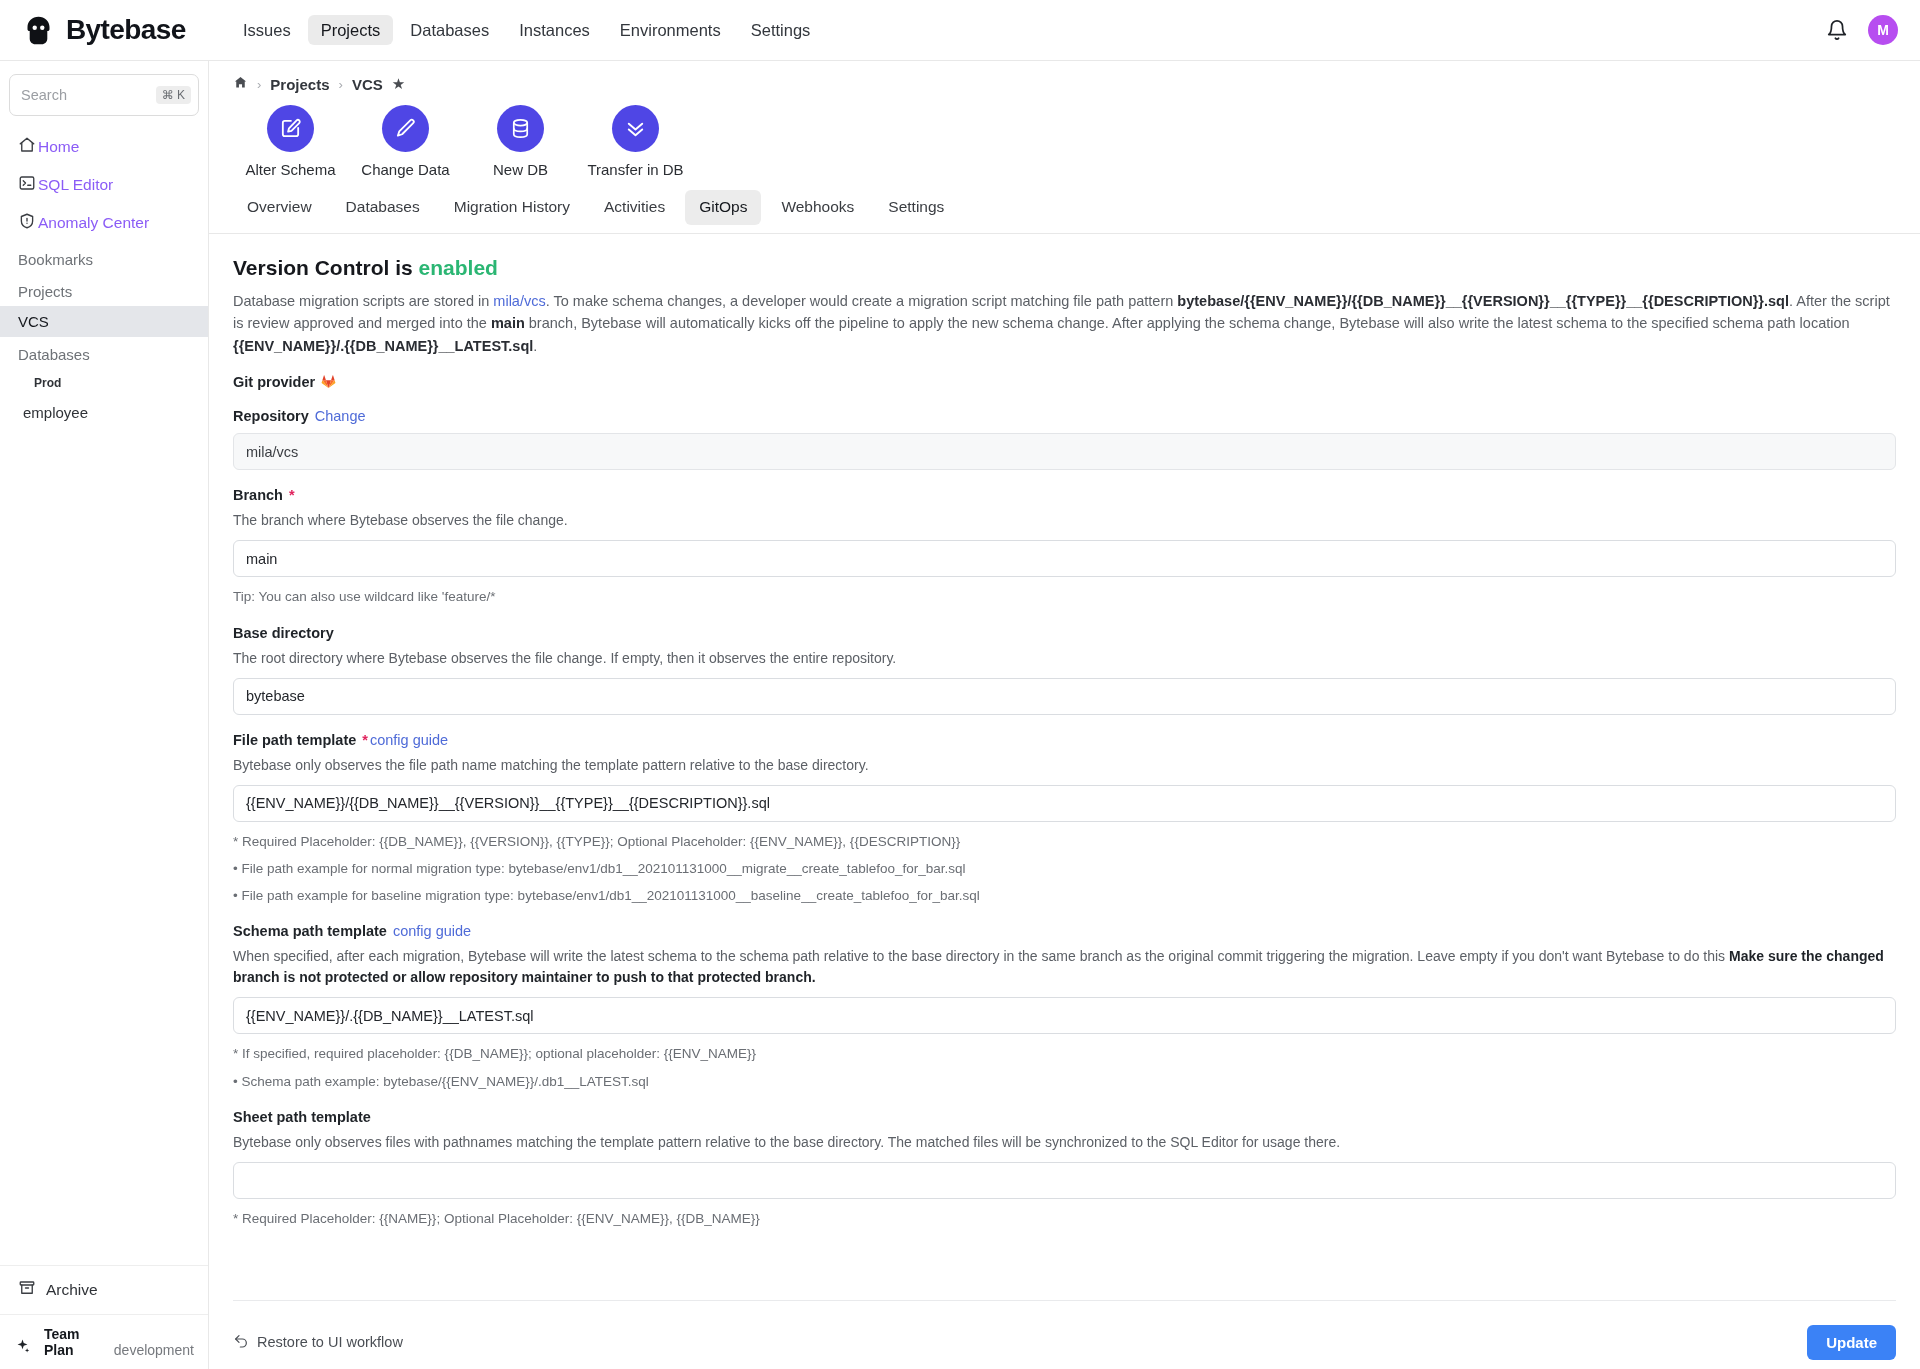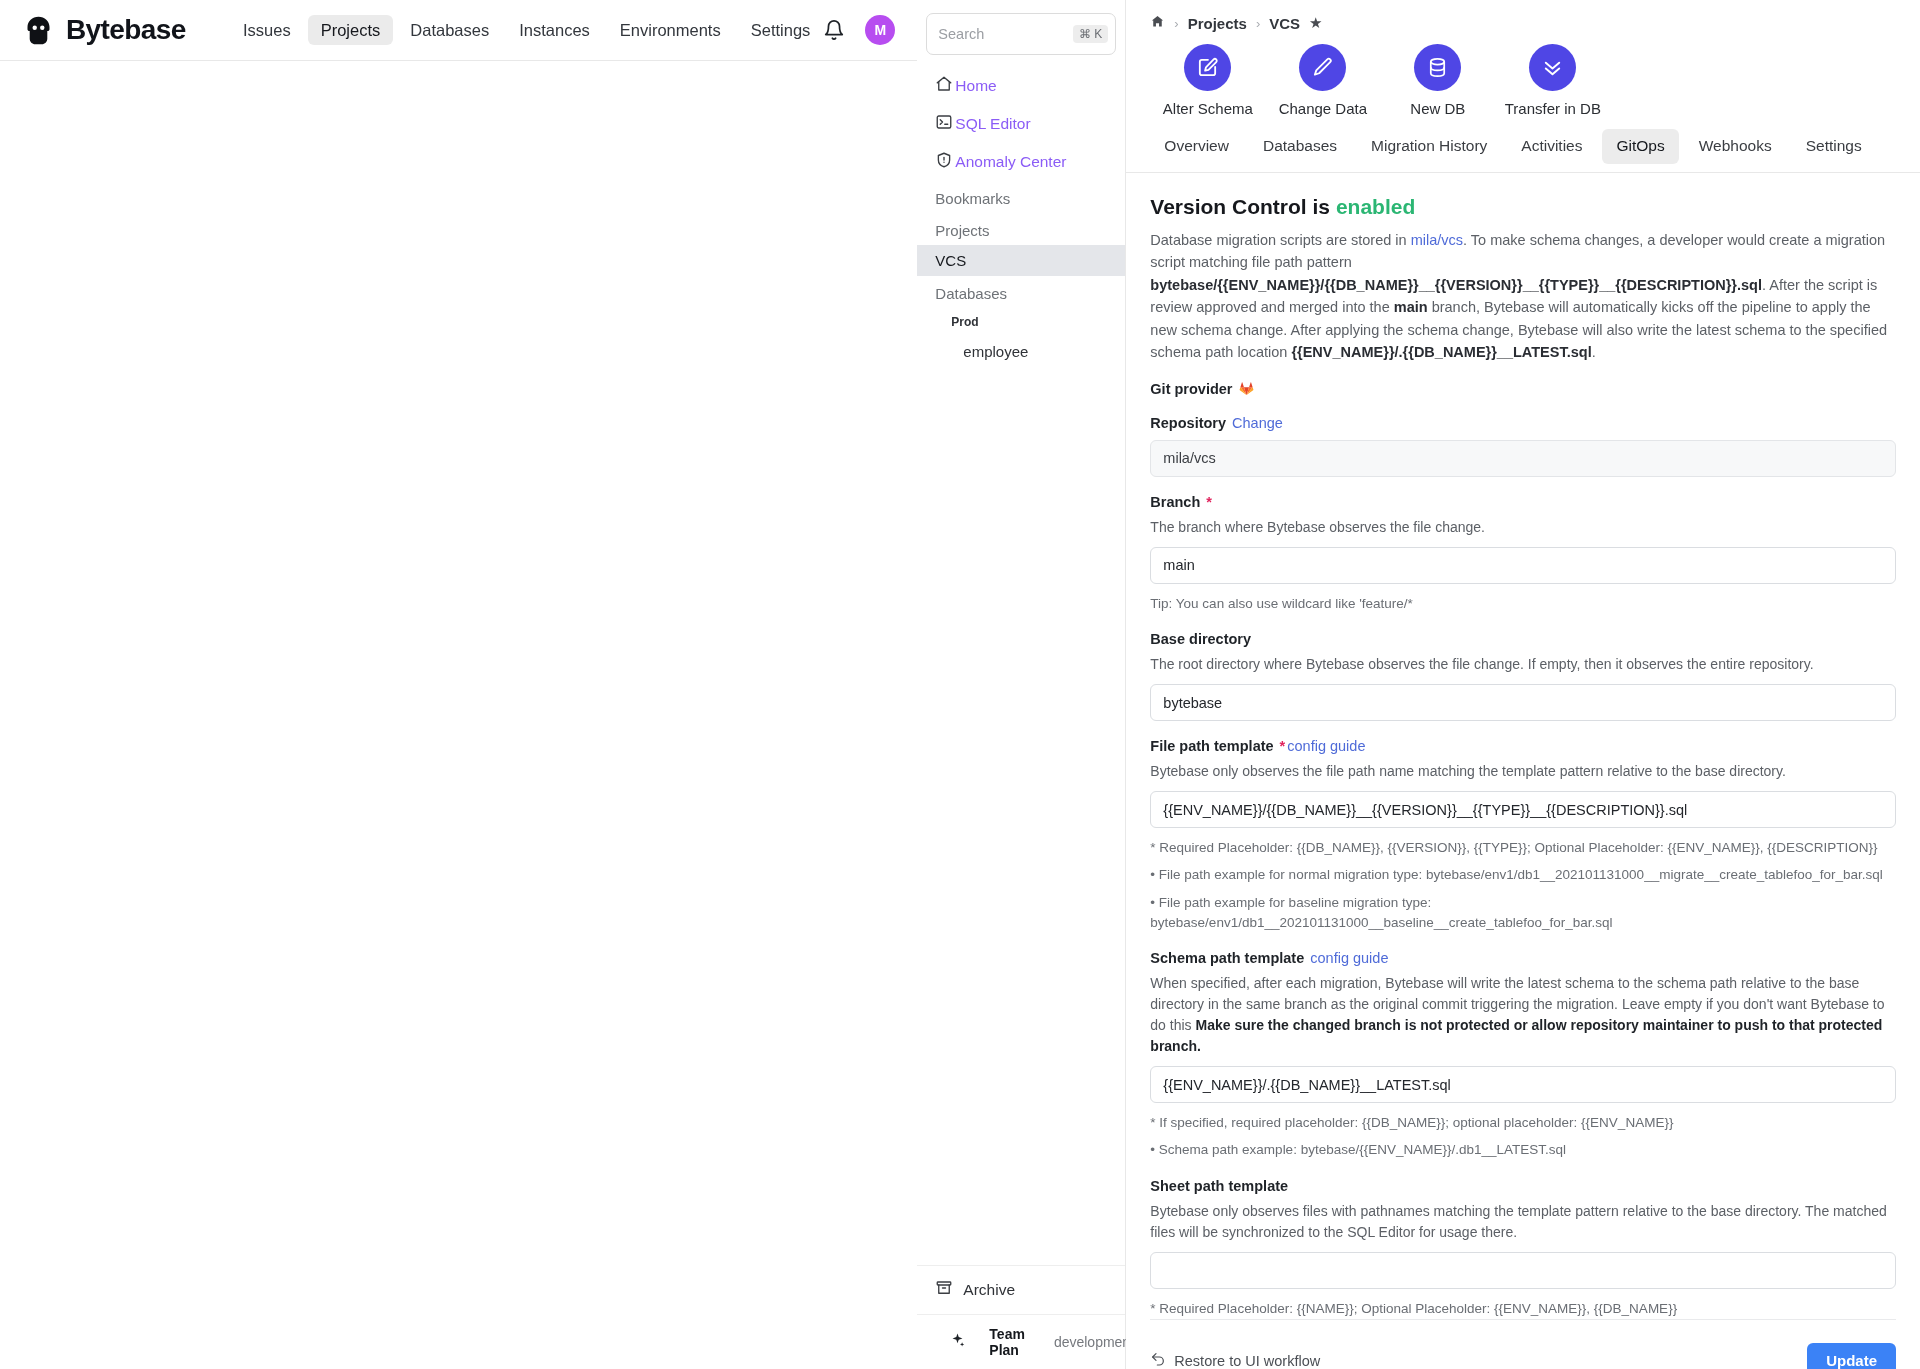--- a/index.html
+++ b/index.html
@@ -3,21 +3,21 @@
 <meta charset="utf-8">
 <style>
   * { box-sizing: border-box; margin: 0; padding: 0; }
   html, body {
     width: 1920px; height: 1369px;
     font-family: "Liberation Sans", sans-serif;
     background: #ffffff;
     color: #1f2328;
     overflow: hidden;
   }
-  .app { width: 1920px; height: 1369px; display: flex; }
+  .app { width: 1920px; height: 1369px; display: flex; flex-direction: column; }
 
   
   .topbar {
     height: 61px; flex: 0 0 61px;
     display: flex; align-items: center;
     border-bottom: 1px solid #e8e8e8;
     background: #fff;
     padding: 0 22px 0 22px;
   }
   .brand { display: flex; align-items: center; gap: 11px; width: 186px; }
@@ -67,31 +67,31 @@
   .nav-item svg { width: 18px; height: 18px; flex: 0 0 18px; }
   .sect-label {
     font-size: 15px; color: #6e7277; padding: 9px 18px 6px 18px;
   }
   .sub-item {
     font-size: 15px; color: #2f3237; padding: 7px 18px; cursor: pointer;
     border-radius: 0;
   }
   .sub-item.active { background: #e4e6ea; font-weight: 400; color: #15181d; }
   .sub-item.bold { font-weight: 700; padding-left: 34px; font-size: 12px;}
-  .sub-item.indent2 { padding-left: 46px; }
+  .sub-item.indent2 { padding-left: 23px; }
   .sidebar-bottom { margin-top: auto; }
   .archive-row {
     display: flex; align-items: center; gap: 10px;
     padding: 13px 18px; font-size: 15.5px; color: #2f3237;
     border-top: 1px solid #eeeeee;
   }
   .archive-row svg { width: 18px; height: 18px; }
   .plan-row {
-    display: flex; align-items: center; gap: 23px;
-    padding: 11px 32px; border-top: 1px solid #eeeeee;
+    display: flex; align-items: flex-end; gap: 13px;
+    padding: 11px 14px; border-top: 1px solid #eeeeee;
     font-size: 14px;
   }
   .plan-row .plan-name { font-weight: 700; color: #15181d; }
   .plan-row .env { color: #76797e; margin-left: 6px; }
 
   
   .main { flex: 1; min-width: 0; display: flex; flex-direction: column; background: #fff; }
   .main-head { padding: 14px 24px 0 24px; }
   .crumbs { display: flex; align-items: center; gap: 9px; font-size: 15px; }
   .crumbs svg { width: 15px; height: 15px; }

